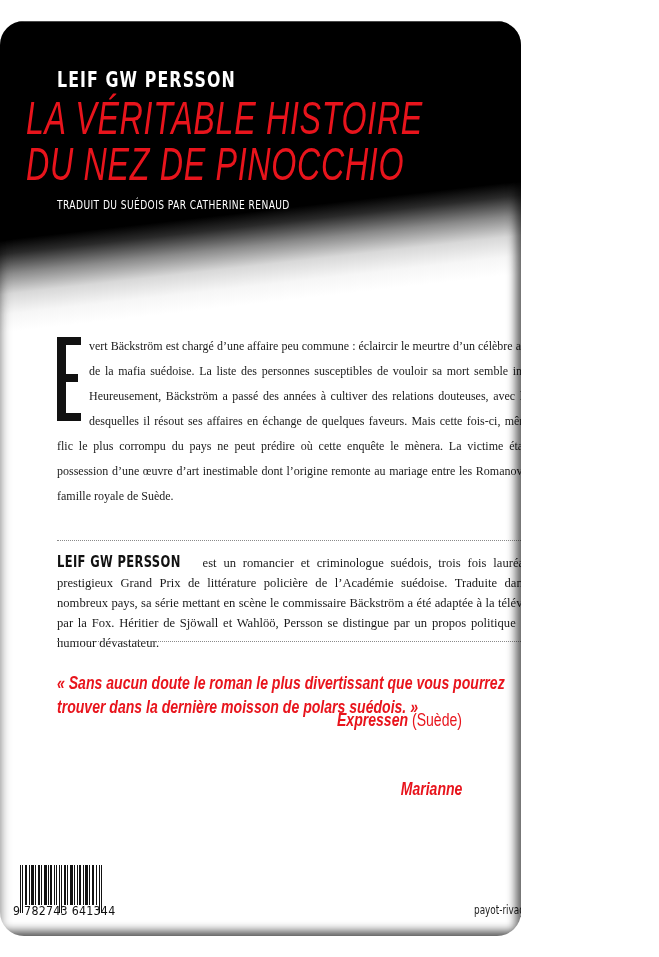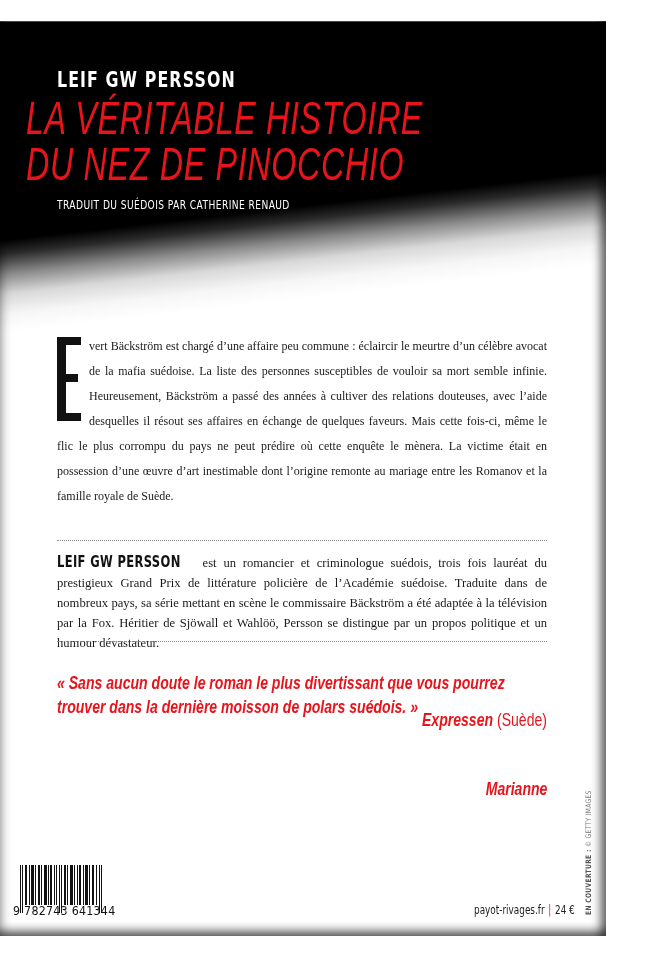--- a/index.html
+++ b/index.html
@@ -1,20 +1,20 @@
 <!DOCTYPE html>
 <html><head>
 <meta charset="utf-8">
 <style>
   html, body { margin: 0; padding: 0; background: #ffffff; }
   body { width: 659px; height: 957px; position: relative; overflow: hidden; font-family: "Liberation Sans", sans-serif; }
 
   .cover {
-    position: absolute; left: 0; top: 21px; width: 606px; height: 915px;
-    background: #ffffff; overflow: hidden;
+    position: absolute; left: 0; top: 21px; width: 521px; height: 915px;
+    background: #ffffff; overflow: hidden; border-radius: 24px;
   }
   
   .cover-bg {
     position: absolute; left: 0; top: 0; width: 100%; height: 100%;
     background: linear-gradient(173.5deg, #000 0px, #000 218px, #2a2a2a 232px, #8a8a8a 252px, #d8d8d8 272px, #f6f6f6 292px, #ffffff 310px, #ffffff 100%);
   }
   
   .cover-shade {
     position: absolute; inset: 0; pointer-events: none;
     box-shadow: inset -9px 0 8px -3px rgba(0,0,0,0.55), inset 9px 0 10px -6px rgba(0,0,0,0.28), inset 0 -10px 9px -4px rgba(0,0,0,0.55);

